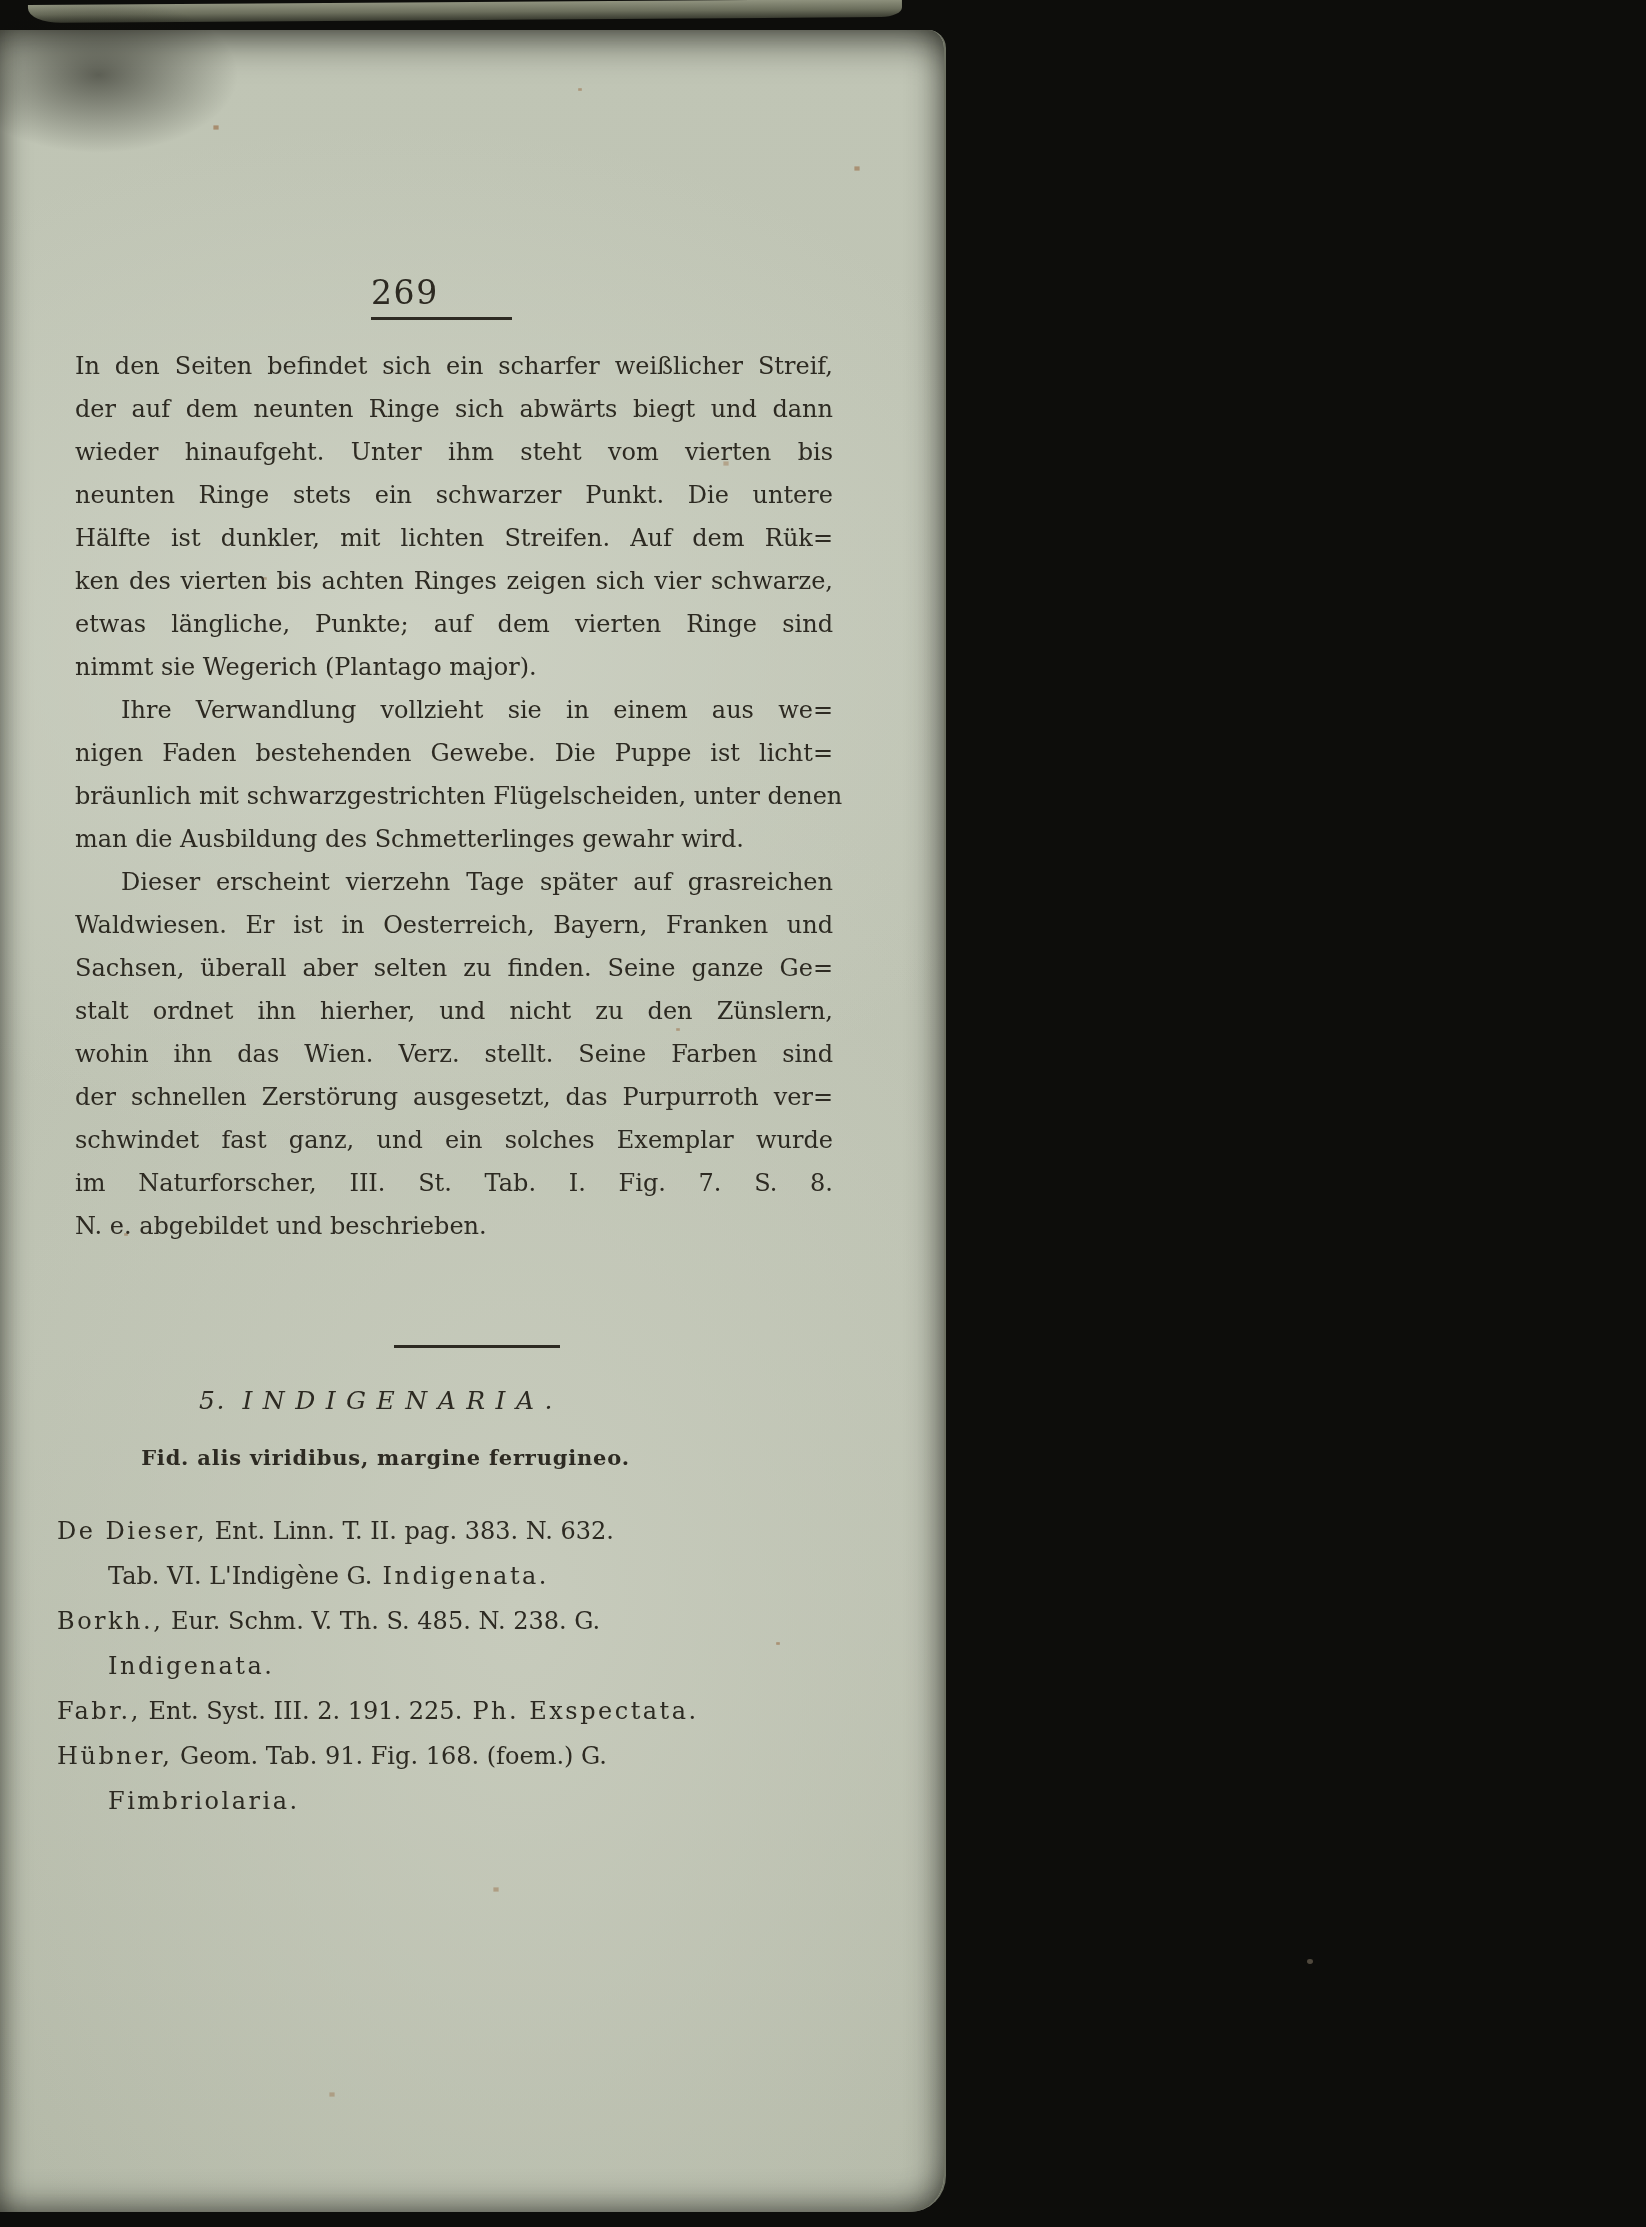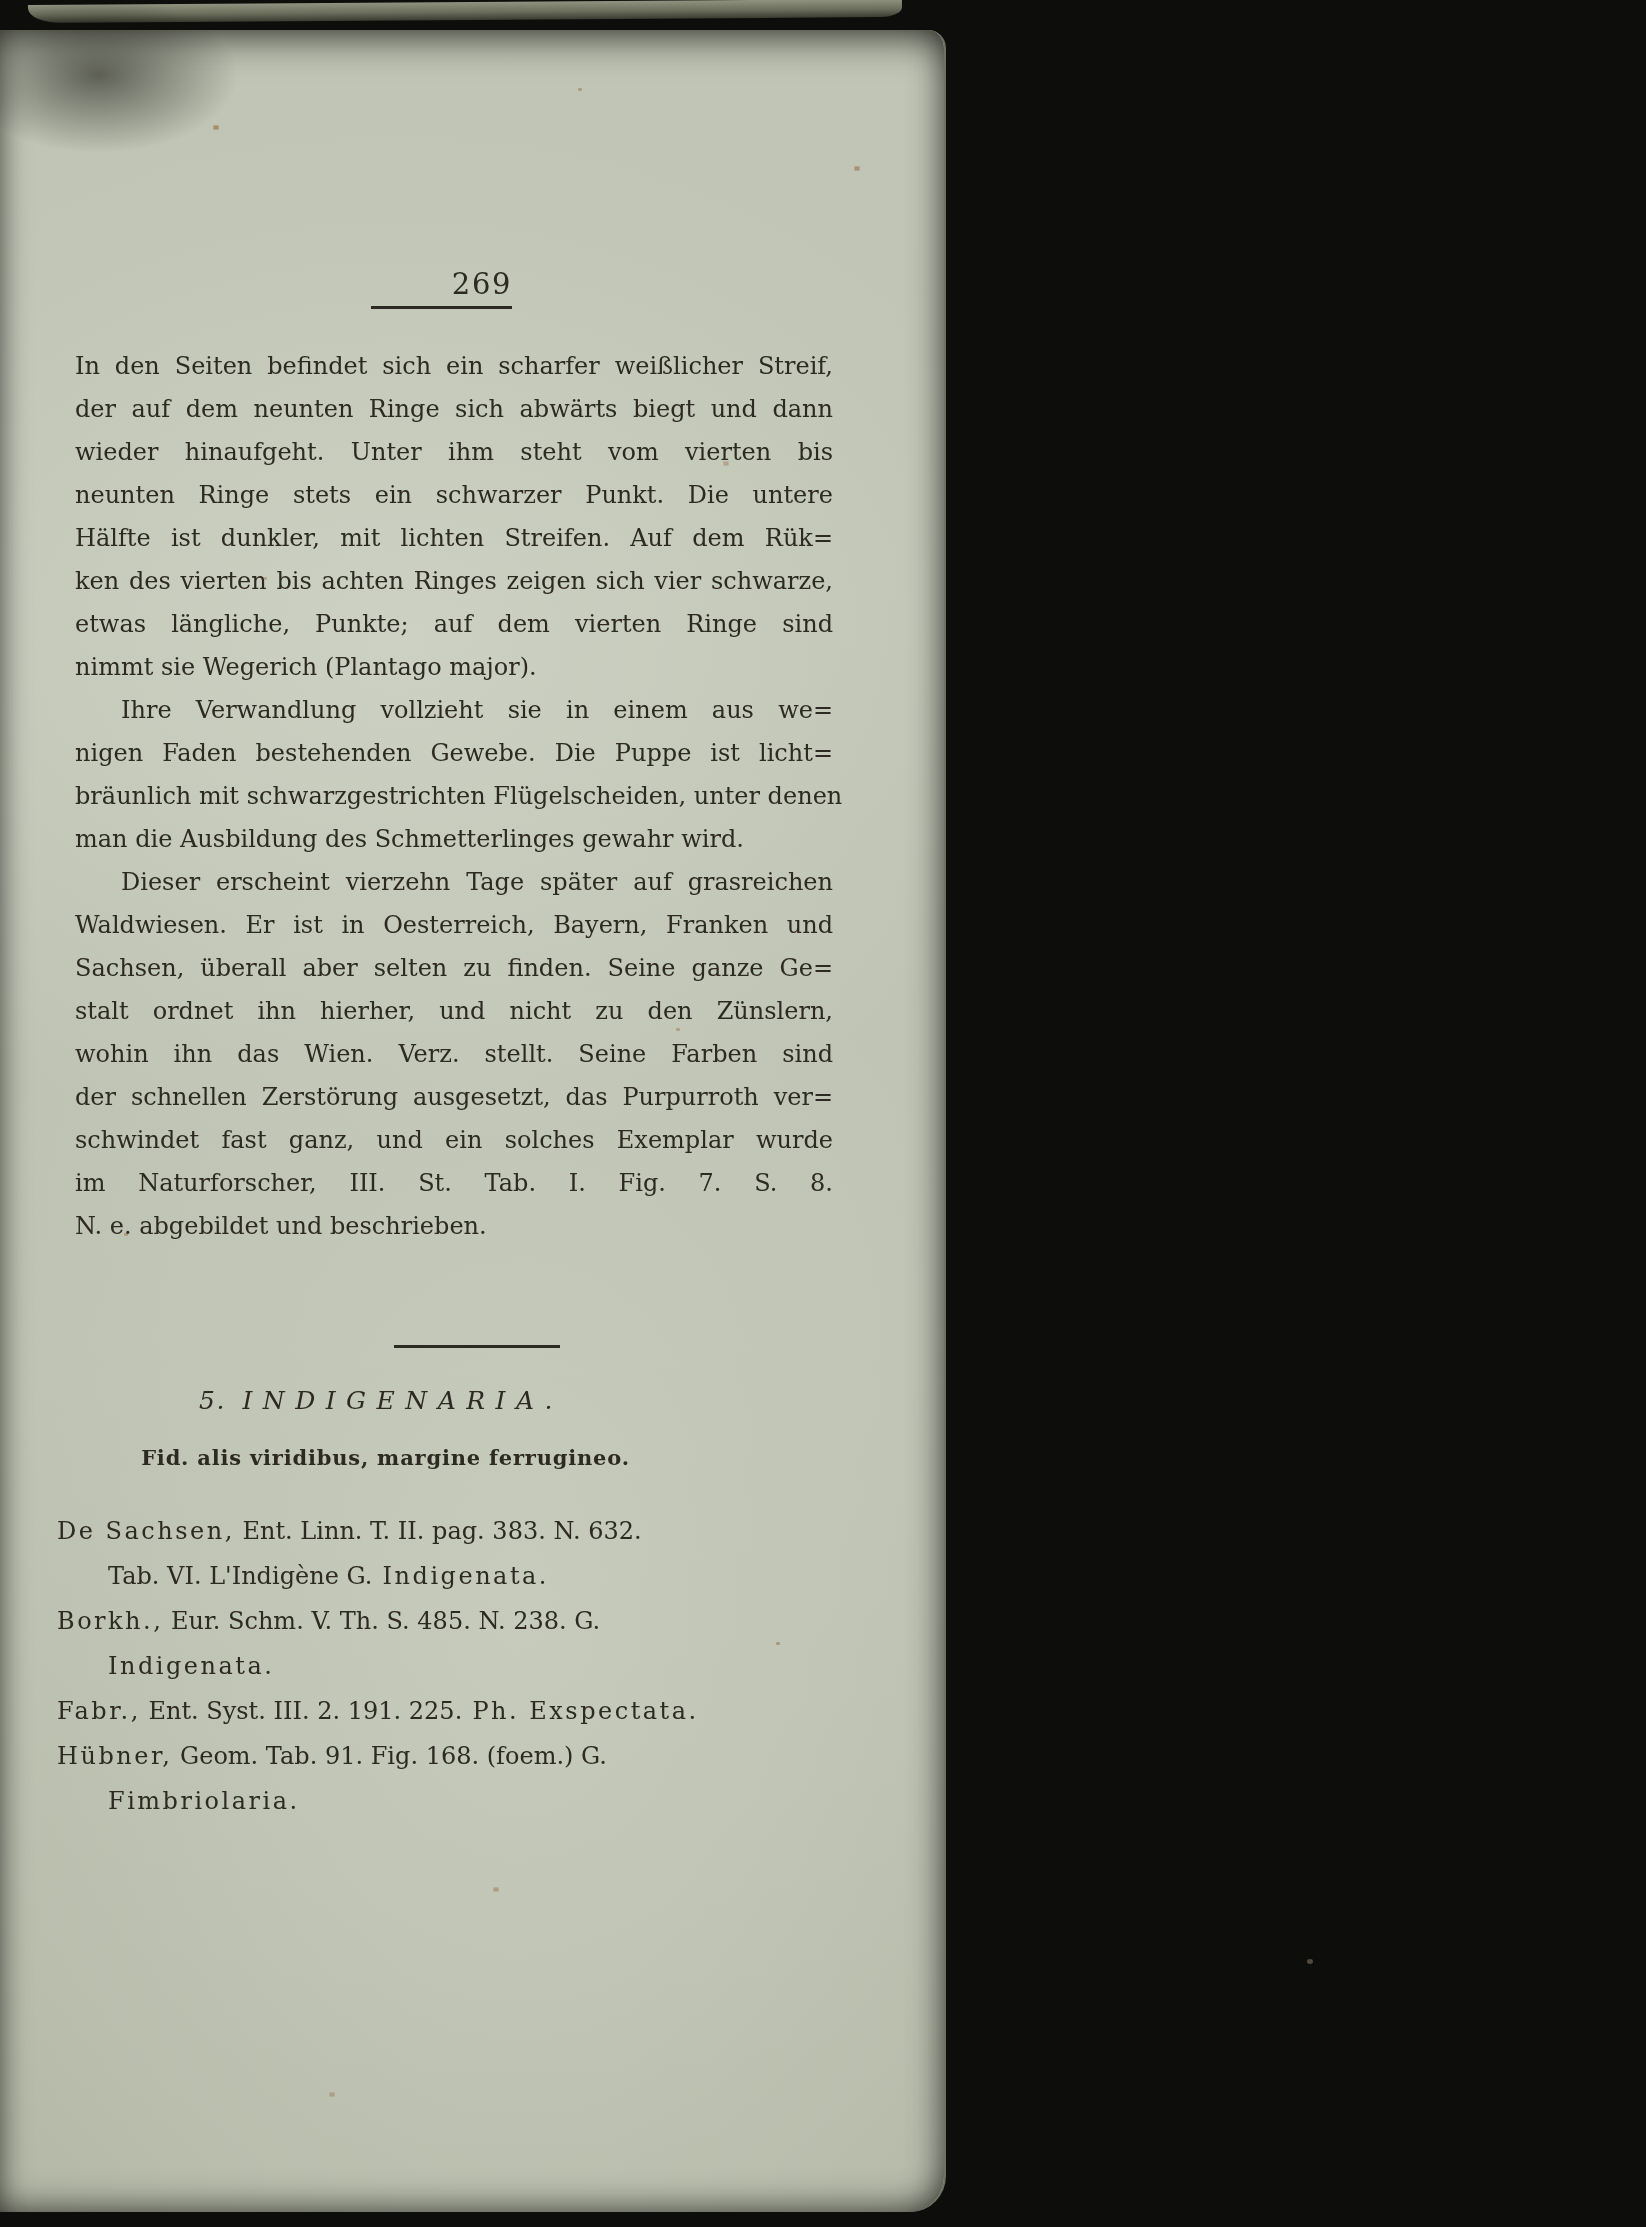--- a/index.html
+++ b/index.html
@@ -47,22 +47,22 @@
       777px 1613px 0 0.8px rgba(146,94,52,.5),
       331px 2064px 0 1.6px rgba(146,94,52,.35),
       677px 999px 0 0.8px rgba(146,94,52,.45);
   }
   .black-speck{
     position:absolute;left:1307px;top:1959px;width:5.7px;height:4.9px;
     background:#60584a;border-radius:50%;opacity:.8;
   }
   .ink{color:#2d2a22;}
   .pagenum{
-    position:absolute;left:371px;top:237px;width:141px;
-    text-align:right;font-size:29px;letter-spacing:1.6px;
+    position:absolute;left:371px;top:243px;width:141px;
+    text-align:left;font-size:33px;letter-spacing:1.6px;
     padding-bottom:5.7px;border-bottom:3.3px solid #2d2a22;
   }
   .bodytext{
     position:absolute;left:75px;top:315px;width:758px;
     font-size:24px;font-weight:normal;line-height:43px;
   }
   .line{text-align:justify;text-align-last:justify;white-space:nowrap;}
   .line.end{text-align-last:left;white-space:normal;}
   .line.ind{text-indent:46px;}
   .mid-rule{
@@ -133,21 +133,21 @@
 
     <div class="mid-rule"></div>
 
     <div class="heading ink">
       <span class="num">5.</span><span class="title">INDIGENARIA.</span>
     </div>
 
     <div class="subtitle ink">Fid. alis viridibus, margine ferrugineo.</div>
 
     <div class="biblio ink">
-      <div class="bline"><span class="lead">De Sachsen,</span><span> Ent. Linn. T. II. pag. 383. N. 632.</span><span class="tail"></span></div>
+      <div class="bline"><span class="lead">De Dieser,</span><span> Ent. Linn. T. II. pag. 383. N. 632.</span><span class="tail"></span></div>
       <div class="bline cont"><span class="lead"></span><span>Tab. VI. L'Indigène G.</span><span class="tail"> Indigenata.</span></div>
       <div class="bline"><span class="lead">Borkh.,</span><span> Eur. Schm. V. Th. S. 485. N. 238. G.</span><span class="tail"></span></div>
       <div class="bline cont"><span class="lead"></span><span></span><span class="tail">Indigenata.</span></div>
       <div class="bline"><span class="lead">Fabr.,</span><span> Ent. Syst. III. 2. 191. 225.</span><span class="tail"> Ph. Exspectata.</span></div>
       <div class="bline"><span class="lead">Hübner,</span><span> Geom. Tab. 91. Fig. 168. (foem.) G.</span><span class="tail"></span></div>
       <div class="bline cont"><span class="lead"></span><span></span><span class="tail">Fimbriolaria.</span></div>
     </div>
   </div>
 
   <div class="black-speck"></div>

